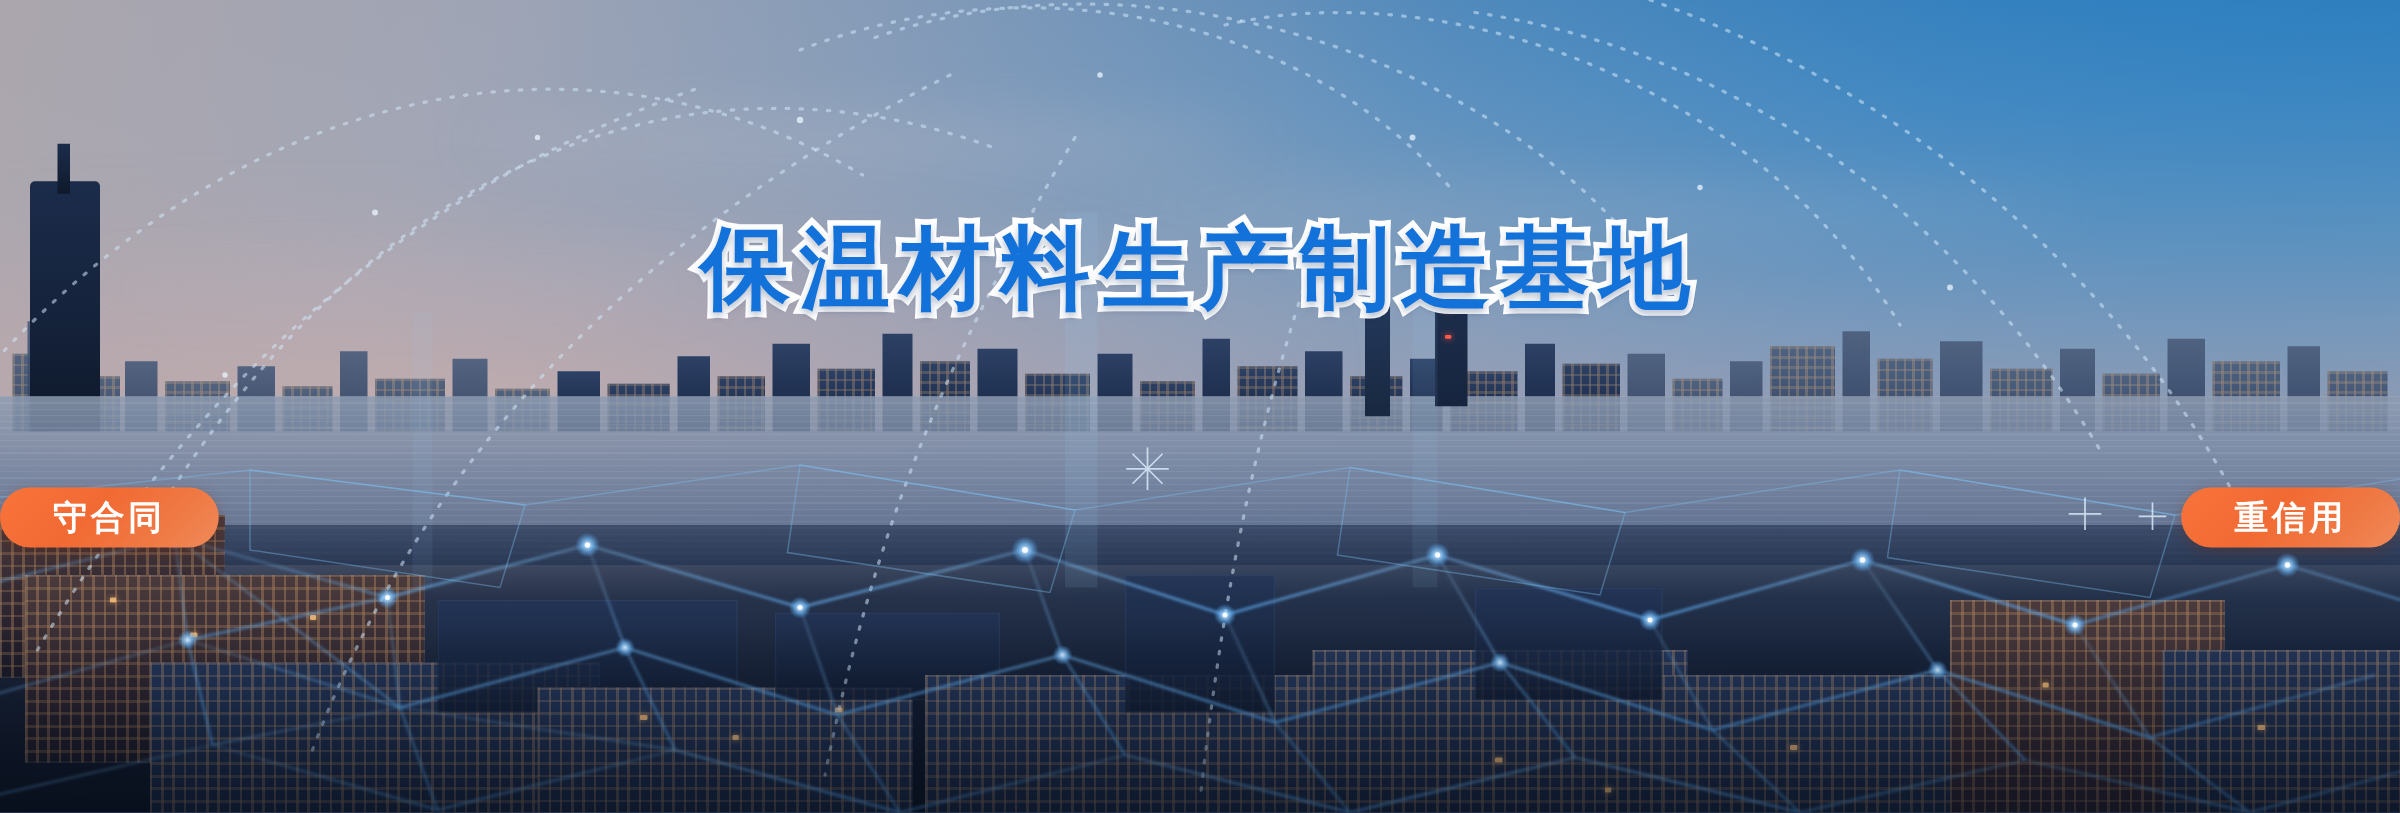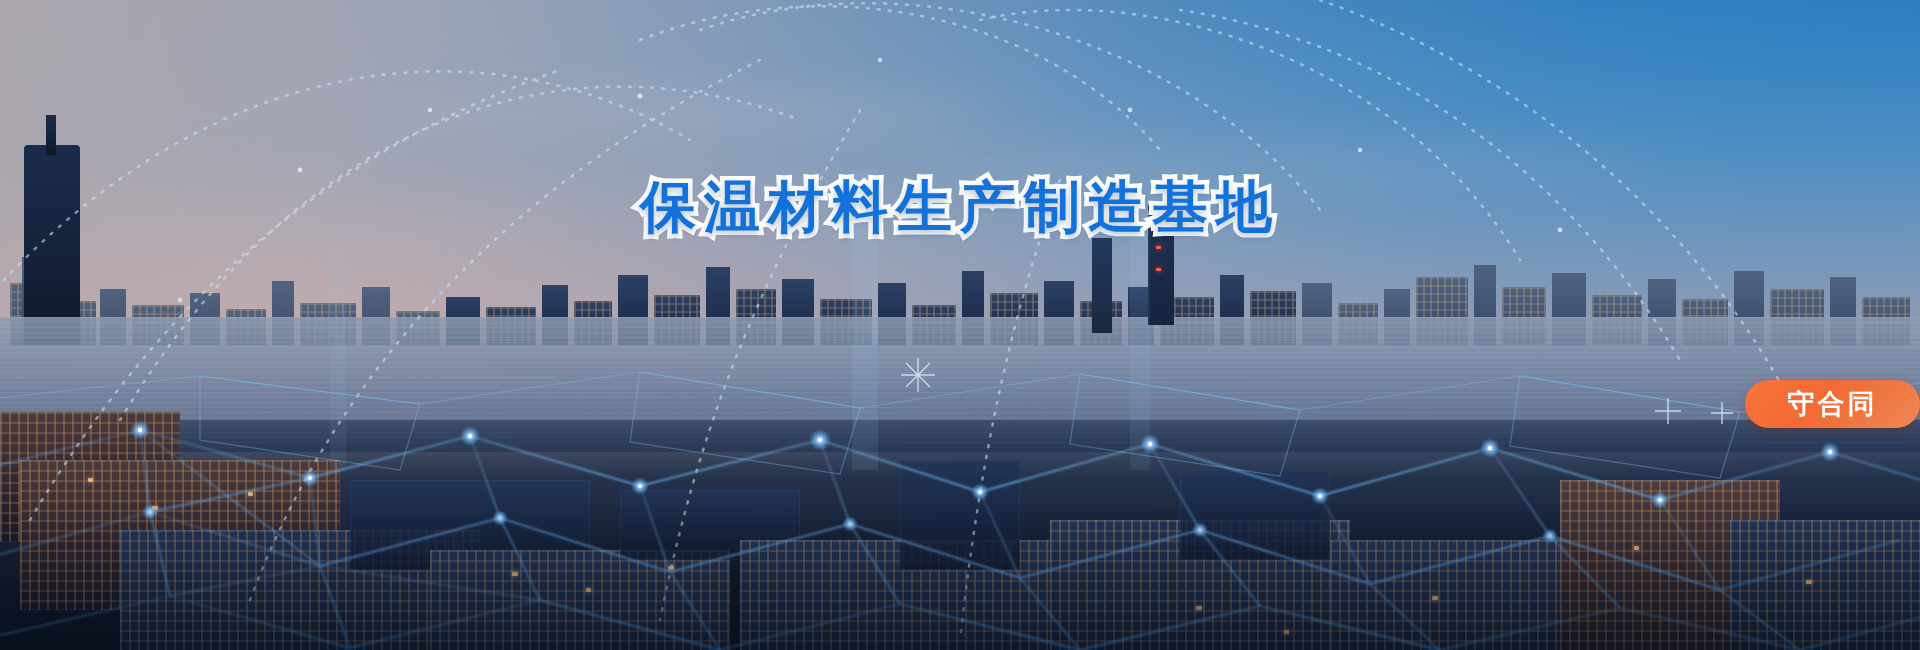--- a/index.html
+++ b/index.html
@@ -200,38 +200,38 @@
     letter-spacing: 2px;
     white-space: nowrap;
     text-shadow: 0 1px 2px rgba(0,30,70,0.35);
   }
 
   .headline {
     position: absolute;
     left: 0; right: 0;
     top: 178px;
     text-align: center;
-    font-size: 56px;
+    font-size: 72px;
     font-weight: bold;
     letter-spacing: 8px;
     line-height: 1.05;
     color: #1272da;
     -webkit-text-stroke: 9px #ffffff;
     paint-order: stroke fill;
     text-shadow:
       0 3px 6px rgba(10,40,90,0.30);
     white-space: nowrap;
   }
 
   .badges {
     position: absolute;
     left: 0; right: 0;
-    top: 380px;
+    top: 390px;
     display: flex;
-    justify-content: flex-end;
+    justify-content: space-between;
     gap: 44px;
   }
   .badge {
     min-width: 175px;
     height: 48px;
     border-radius: 26px;
     background: linear-gradient(135deg, #f8733b 0%, #f26a33 42%, #ef7a45 75%, #f08a5a 100%);
     box-shadow: 0 3px 10px rgba(120,40,10,0.30);
     display: flex;
     align-items: center;
@@ -477,16 +477,19 @@
 
   <div class="content">
 
 
     <div class="headline">保温材料生产制造基地</div>
 
     <div class="badges">
       <div class="badge">
         <span>守合同</span>
       </div>
+      <div class="badge">
+        <span>重信用</span>
+      </div>
     </div>
 
   </div>
 </div>
 
 </body></html>

